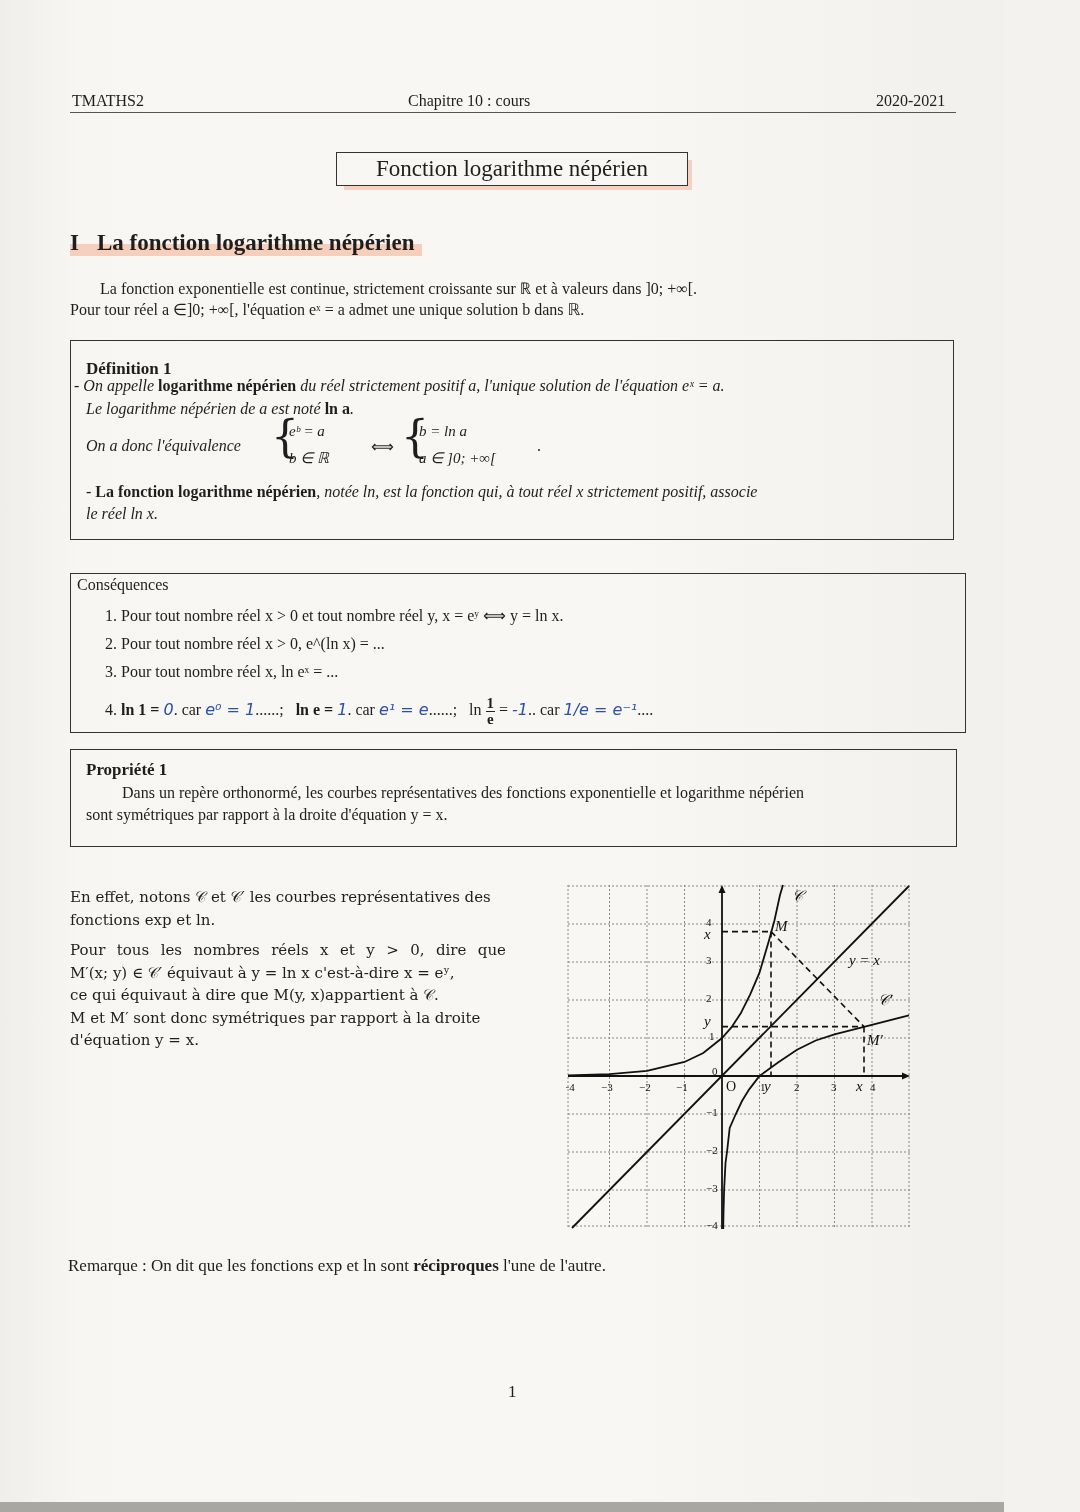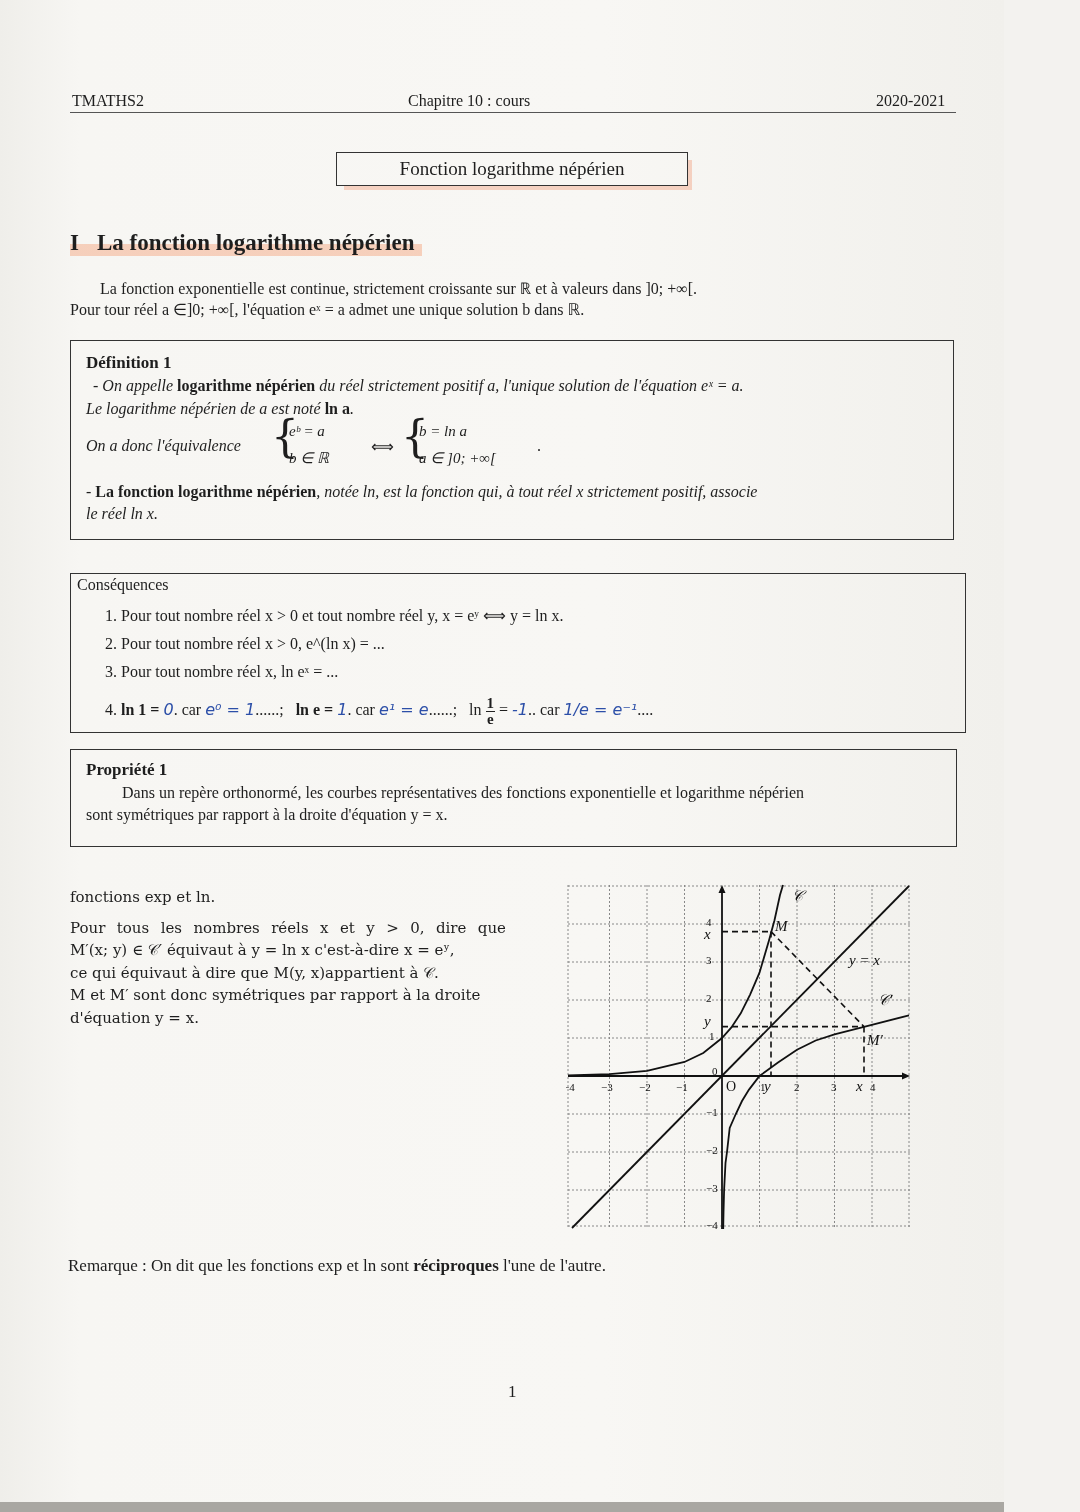--- a/index.html
+++ b/index.html
@@ -13,21 +13,21 @@
   .page {
     position:absolute; left:0; top:0; width:1004px; height:1512px;
     background:linear-gradient(90deg,#efeeea 0%,#f7f6f3 8%,#f8f7f4 60%,#f1f0ec 100%);
   }
   .bottom-edge { position:absolute; left:0; right:0; bottom:0; height:10px; background:#a9a7a2; }
   .abs { position:absolute; }
   .hdr { font-family:"Liberation Serif",serif; font-size:16px; top:92px; }
   .hdr-rule { position:absolute; left:70px; width:886px; top:112px; height:0; border-top:1.5px solid #555; }
   .title-box {
     position:absolute; left:336px; top:152px; width:350px; height:32px;
-    border:1.5px solid #333; font-family:"Liberation Serif",serif; font-size:19px;
+    border:1.5px solid #333; font-family:"Liberation Serif",serif; font-size:23px;
     line-height:32px; text-align:center;
     box-shadow: 6px 6px 0 -2px rgba(240,140,100,0.35);
   }
   .section-title {
     position:absolute; left:70px; top:230px; font-family:"Liberation Serif",serif;
     font-size:23px; font-weight:bold;
     background:linear-gradient(180deg,transparent 55%,rgba(244,160,120,0.45) 55%);
     padding-right:8px;
   }
   .section-title .num { margin-right:18px; }
@@ -60,22 +60,22 @@
   <div class="title-box">Fonction logarithme népérien</div>
 
   <div class="section-title">
     <span class="num">I</span><span>La fonction logarithme népérien</span>
   </div>
 
   <div class="p" style="left:100px; top:277px;">La fonction exponentielle est continue, strictement croissante sur ℝ et à valeurs dans ]0; +∞[.</div>
   <div class="p" style="left:70px; top:300px;">Pour tour réel a ∈]0; +∞[, l'équation eˣ = a admet une unique solution b dans ℝ.</div>
 
   <div class="box" style="left:70px; top:340px; width:882px; height:198px;">
-    <div class="box-title" style="left:15px; top:12px;">Définition 1</div>
-    <div class="line it" style="left:22px; top:36px;">
+    <div class="box-title" style="left:15px; top:18px;">Définition 1</div>
+    <div class="line it" style="left:3px; top:36px;">
       <span>- On appelle </span><span class="b" style="font-style:normal;">logarithme népérien</span><span> du réel strictement positif a, l'unique solution de l'équation eˣ = a.</span>
     </div>
     <div class="line it" style="left:15px; top:59px;">
       <span>Le logarithme népérien de a est noté </span><span class="b" style="font-style:normal;">ln a</span><span>.</span>
     </div>
     <div class="line it" style="left:15px; top:96px;">On a donc l'équivalence</div>
     <div class="abs" style="left:200px; top:80px; width:80px; height:52px;">
       <span class="brace" style="left:0;">{</span>
       <span class="line it" style="left:18px; top:2px; font-size:15px;">eᵇ = a</span>
       <span class="line it" style="left:18px; top:28px; font-size:15px;">b ∈ ℝ</span>
@@ -123,20 +123,21 @@
     </div>
   </div>
 
   <div class="box" style="left:70px; top:749px; width:885px; height:96px;">
     <div class="box-title" style="left:15px; top:10px;">Propriété 1</div>
     <div class="line" style="left:31px; top:34px;margin-left:20px;">Dans un repère orthonormé, les courbes représentatives des fonctions exponentielle et logarithme népérien</div>
     <div class="line" style="left:15px; top:56px;">sont symétriques par rapport à la droite d'équation y = x.</div>
   </div>
 
   <div class="abs" style="left:70px; top:886px; width:436px; font-family:'DejaVu Serif',serif; font-size:15px; line-height:22.5px;">
+    <div>En effet, notons 𝒞 et 𝒞′ les courbes représentatives des</div>
     <div>fonctions exp et ln.</div>
     <div style="text-align:justify; text-align-last:justify;margin-top:8px;">Pour tous les nombres réels x et y &gt; 0, dire que</div>
     <div>M′(x; y) ∈ 𝒞′ équivaut à y = ln x c'est-à-dire x = eʸ,</div>
     <div>ce qui équivaut à dire que M(y, x)appartient à 𝒞.</div>
     <div>M et M′ sont donc symétriques par rapport à la droite</div>
     <div>d'équation y = x.</div>
   </div>
 
   <div class="graph">
     <svg width="346" height="346" viewBox="0 0 346 346" xmlns="http://www.w3.org/2000/svg">

